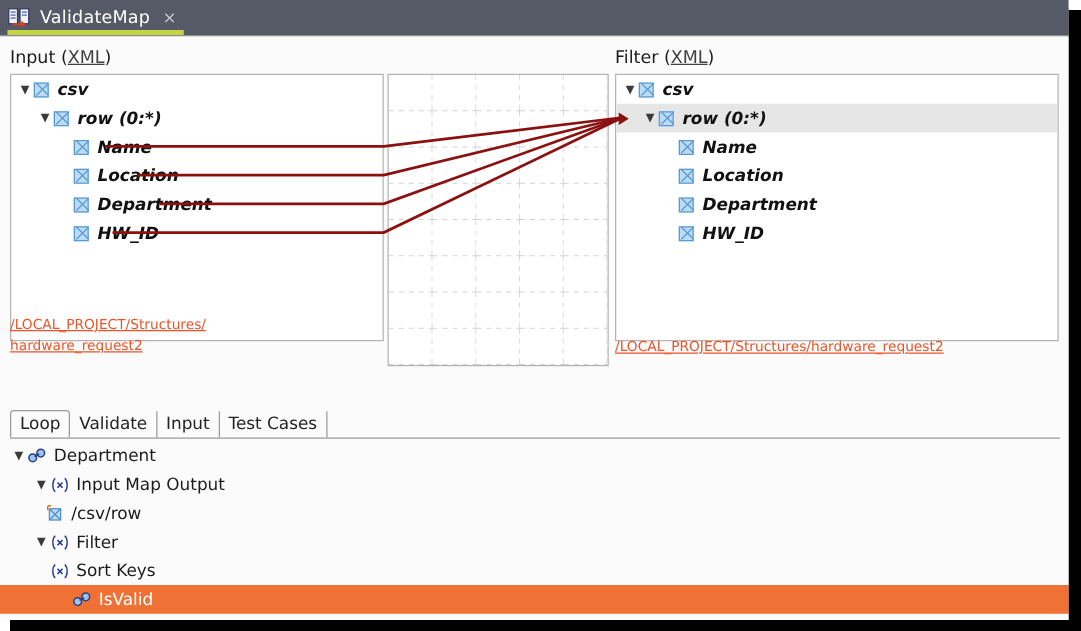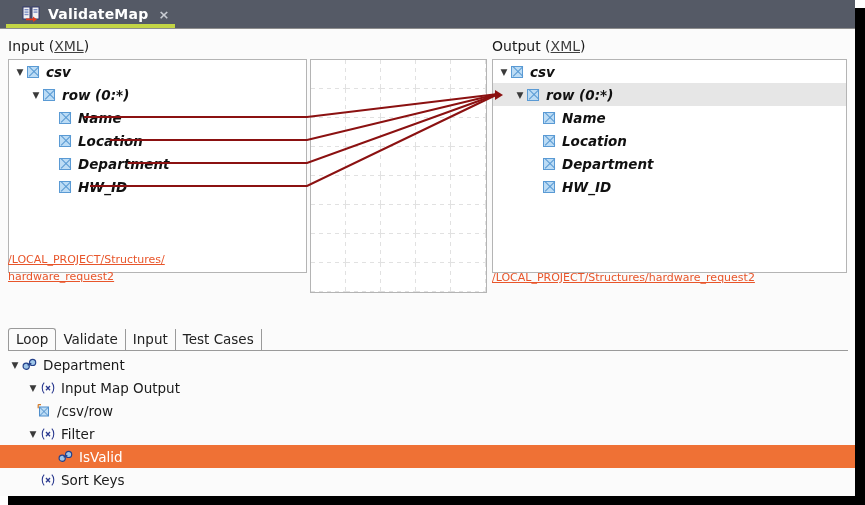--- a/index.html
+++ b/index.html
@@ -22,24 +22,23 @@
   }
   .tabstrip-top {
     position: absolute; left: 0; top: 0;
     height: 28px;
     display: flex; align-items: center;
   }
   .win-tab {
     position: relative;
     display: flex; align-items: center;
     height: 28px;
-    padding: 0 8px 0 22px;
+    padding: 0 8px 0 6px;
     color: #ffffff;
     font-size: 14px;
-    font-weight: bold;
   }
   .win-tab.active::after {
     content: "";
     position: absolute;
     left: 6px; right: 2px; bottom: 0;
     height: 4px;
     background: #c3d545;
   }
   .win-tab-icon {
     width: 18px; height: 18px;
@@ -283,21 +282,21 @@
     </div>
   </div>
 
   <div class="content">
 
     <div class="panel-head" style="left:8px; top:9px;">
       <span>Input (</span><span class="xml-link">XML</span><span>)</span>
     </div>
 
     <div class="panel-head" style="left:492px; top:9px;">
-      <span>Output (</span><span class="xml-link">XML</span><span>)</span>
+      <span>Filter (</span><span class="xml-link">XML</span><span>)</span>
     </div>
 
     <div class="treebox" id="input-tree" style="left:8px; top:30px; width:299px; height:214px;">
         <div class="tree-row" style="padding-left: 4px;">
           <span class="twisty">▼</span>
           <span class="elem-icon"></span>
           <span>csv</span>
         </div>
         <div class="tree-row" style="padding-left: 20px;">
           <span class="twisty">▼</span>
@@ -425,45 +424,45 @@
         </div>
         <div class="drow" style="padding-left: 26px;">
           <span class="dtwisty">▼</span>
           <span class="ico-fx"><svg width="16" height="14" viewBox="0 0 16 14">
               <path d="M4.2 1.6 C1.6 4, 1.6 10, 4.2 12.4" fill="none" stroke="#2b3a8f" stroke-width="1.1"></path>
               <path d="M11.8 1.6 C14.4 4, 14.4 10, 11.8 12.4" fill="none" stroke="#2b3a8f" stroke-width="1.1"></path>
               <path d="M6.0 5.0 L10.0 9.2 M10.0 5.0 L6.0 9.2" stroke="#2b3a8f" stroke-width="1.3"></path>
             </svg></span>
           <span class="dlabel">Filter</span>
         </div>
+        <div class="drow" style="padding-left: 26px;">
+          <span class="dtwisty empty">▼</span>
+          <span class="ico-fx"><svg width="16" height="14" viewBox="0 0 16 14">
+              <path d="M4.2 1.6 C1.6 4, 1.6 10, 4.2 12.4" fill="none" stroke="#2b3a8f" stroke-width="1.1"></path>
+              <path d="M11.8 1.6 C14.4 4, 14.4 10, 11.8 12.4" fill="none" stroke="#2b3a8f" stroke-width="1.1"></path>
+              <path d="M6.0 5.0 L10.0 9.2 M10.0 5.0 L6.0 9.2" stroke="#2b3a8f" stroke-width="1.3"></path>
+            </svg></span>
+          <span class="dlabel">Sort Keys</span>
+        </div>
         <div class="drow selected" style="padding-left: 44px;">
           <span class="dtwisty empty">▼</span>
           <span class="ico-link"><svg width="15" height="13" viewBox="0 0 15 13">
               <circle cx="4.2" cy="8.2" r="3.1" fill="#9fc6e8" stroke="#24408a" stroke-width="1.2"></circle>
               <circle cx="10.6" cy="4.4" r="3.1" fill="#9fc6e8" stroke="#24408a" stroke-width="1.2"></circle>
               <line x1="5.6" y1="7.2" x2="9.3" y2="5.3" stroke="#24408a" stroke-width="1.4"></line>
             </svg></span>
           <span class="dlabel">IsValid</span>
         </div>
         <div class="drow" style="padding-left: 26px;">
           <span class="dtwisty empty">▼</span>
           <span class="ico-fx"><svg width="16" height="14" viewBox="0 0 16 14">
               <path d="M4.2 1.6 C1.6 4, 1.6 10, 4.2 12.4" fill="none" stroke="#2b3a8f" stroke-width="1.1"></path>
               <path d="M11.8 1.6 C14.4 4, 14.4 10, 11.8 12.4" fill="none" stroke="#2b3a8f" stroke-width="1.1"></path>
               <path d="M6.0 5.0 L10.0 9.2 M10.0 5.0 L6.0 9.2" stroke="#2b3a8f" stroke-width="1.3"></path>
             </svg></span>
-          <span class="dlabel">Sort Keys</span>
-        </div>
-        <div class="drow" style="padding-left: 26px;">
-          <span class="dtwisty empty">▼</span>
-          <span class="ico-fx"><svg width="16" height="14" viewBox="0 0 16 14">
-              <path d="M4.2 1.6 C1.6 4, 1.6 10, 4.2 12.4" fill="none" stroke="#2b3a8f" stroke-width="1.1"></path>
-              <path d="M11.8 1.6 C14.4 4, 14.4 10, 11.8 12.4" fill="none" stroke="#2b3a8f" stroke-width="1.1"></path>
-              <path d="M6.0 5.0 L10.0 9.2 M10.0 5.0 L6.0 9.2" stroke="#2b3a8f" stroke-width="1.3"></path>
-            </svg></span>
           <span class="dlabel">Contexts</span>
         </div>
       </div>
 
   </div>
 
   <div class="shadow-right"></div>
   <div class="shadow-bottom"></div>
   <div class="shadow-corner-tl"></div>
 </div>

